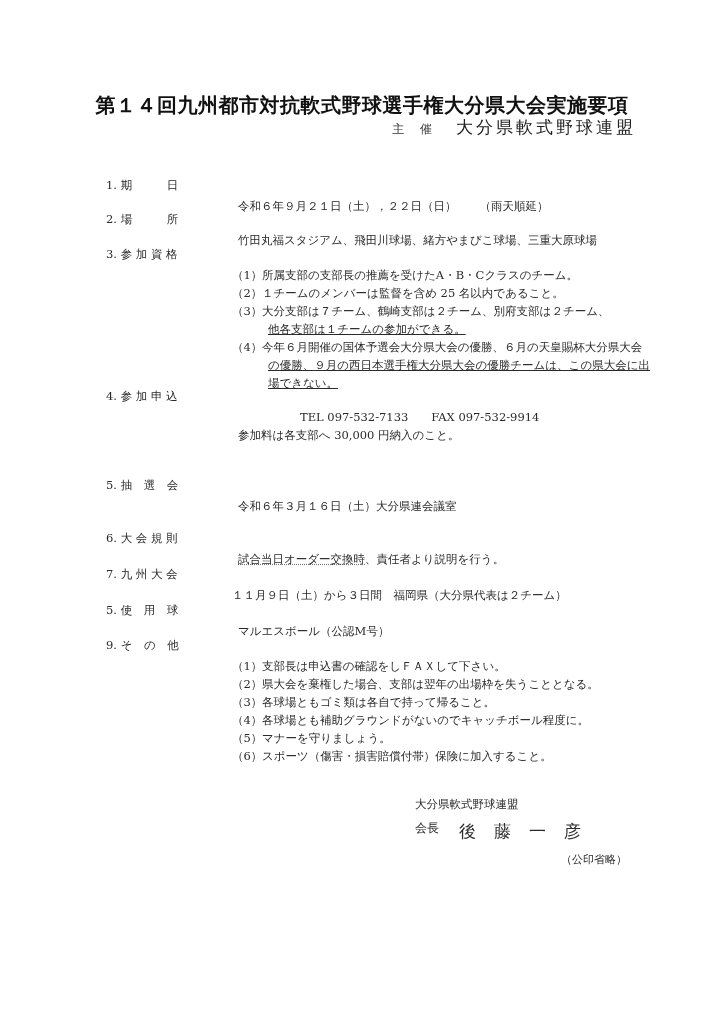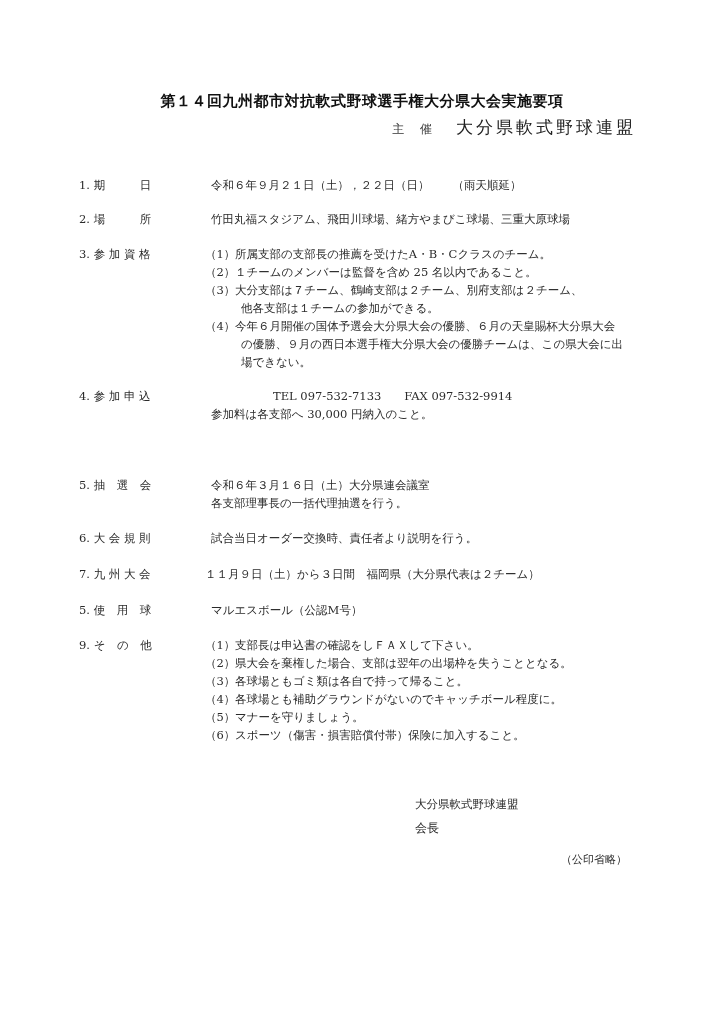--- a/index.html
+++ b/index.html
@@ -3,46 +3,46 @@
   <meta charset="utf-8">
   <style>
     html, body { margin: 0; padding: 0; background: #ffffff; }
     body {
       width: 724px; height: 1024px; position: relative; overflow: hidden;
       font-family: "DejaVu Serif", "Liberation Serif", serif;
       color: #2a2a2a;
     }
     .title {
       position: absolute; left: 0; width: 724px; top: 92px;
-      text-align: center; font-size: 15px; font-weight: bold;
+      text-align: center; font-size: 20px; font-weight: bold;
       font-family: "DejaVu Sans", "Liberation Sans", sans-serif;
       color: #111; letter-spacing: 0.5px;
     }
     .organizer {
       position: absolute; right: 88px; top: 116px;
       display: flex; align-items: baseline;
     }
     .organizer .lbl { font-size: 12px; letter-spacing: 6px; margin-right: 18px; color: #333; }
     .organizer .val { font-size: 17px; letter-spacing: 3px; color: #222; }
     .section {
-      position: absolute; left: 79px; right: 60px;
+      position: absolute; left: 106px; right: 60px;
       font-size: 11.5px; line-height: 18px;
     }
     .section .label {
       position: absolute; left: 0; top: 0; width: 110px;
       white-space: pre;
     }
-    .section .body { margin-left: 132px; }
+    .section .body { margin-left: 132px; margin-top: 21px; }
     .section .body .line { white-space: nowrap; }
-    .section .body .indent { padding-left: 30px; }
+    .section .body .indent { padding-left: 30px; text-decoration: underline; }
     .section .body .center { padding-left: 62px; }
     .enum { display: flex; }
     .enum .num { width: 30px; flex: none; margin-left: -6px; }
     .enum .txt { flex: 1; }
-    .underline { text-decoration-style: dotted; text-decoration-color: #777; }
+    .underline { text-decoration: underline; text-decoration-style: dotted; text-decoration-color: #777; }
     .sig {
       position: absolute; left: 415px; top: 797px; font-size: 11.5px;
     }
     .sig2 {
       position: absolute; left: 415px; top: 820px; display: flex; align-items: flex-start; gap: 10px;
     }
     .sig2 .role { font-size: 12px; margin-right: 10px; }
     .sig2 .name { font-size: 17px; letter-spacing: 18px; }
     .seal { position: absolute; left: 517px; top: 852px; font-size: 11px; margin-left: 44px; }
   </style>
@@ -99,21 +99,20 @@
   <div class="body">
     <div class="line center">TEL 097-532-7133　　FAX 097-532-9914</div>
     <div class="line">参加料は各支部へ 30,000 円納入のこと。</div>
   </div>
 </div>
 
 <div class="section" style="top:476px">
   <div class="label">5. 抽　選　会</div>
   <div class="body">
     <div class="line">令和６年３月１６日（土）大分県連会議室</div>
-    <div class="line">各支部理事長の一括代理抽選を行う。</div>
   </div>
 </div>
 
 <div class="section" style="top:529px">
   <div class="label">6. 大 会 規 則</div>
   <div class="body">
       <div class="line">
     <span class="underline">試合当日オーダー交換時</span><span>、責任者より説明を行う。</span>
   </div>
     </div>
@@ -159,14 +158,15 @@
     <div class="enum">
         <span class="num">（6）</span>
         <span class="txt line">スポーツ（傷害・損害賠償付帯）保険に加入すること。</span>
       </div>
   </div>
 </div>
 
 <div class="sig">大分県軟式野球連盟</div>
 <div class="sig2">
   <span class="role">会長</span>
+  <span class="name">後藤一彦</span>
 </div>
 <div class="seal">（公印省略）</div>
 
 </body></html>

